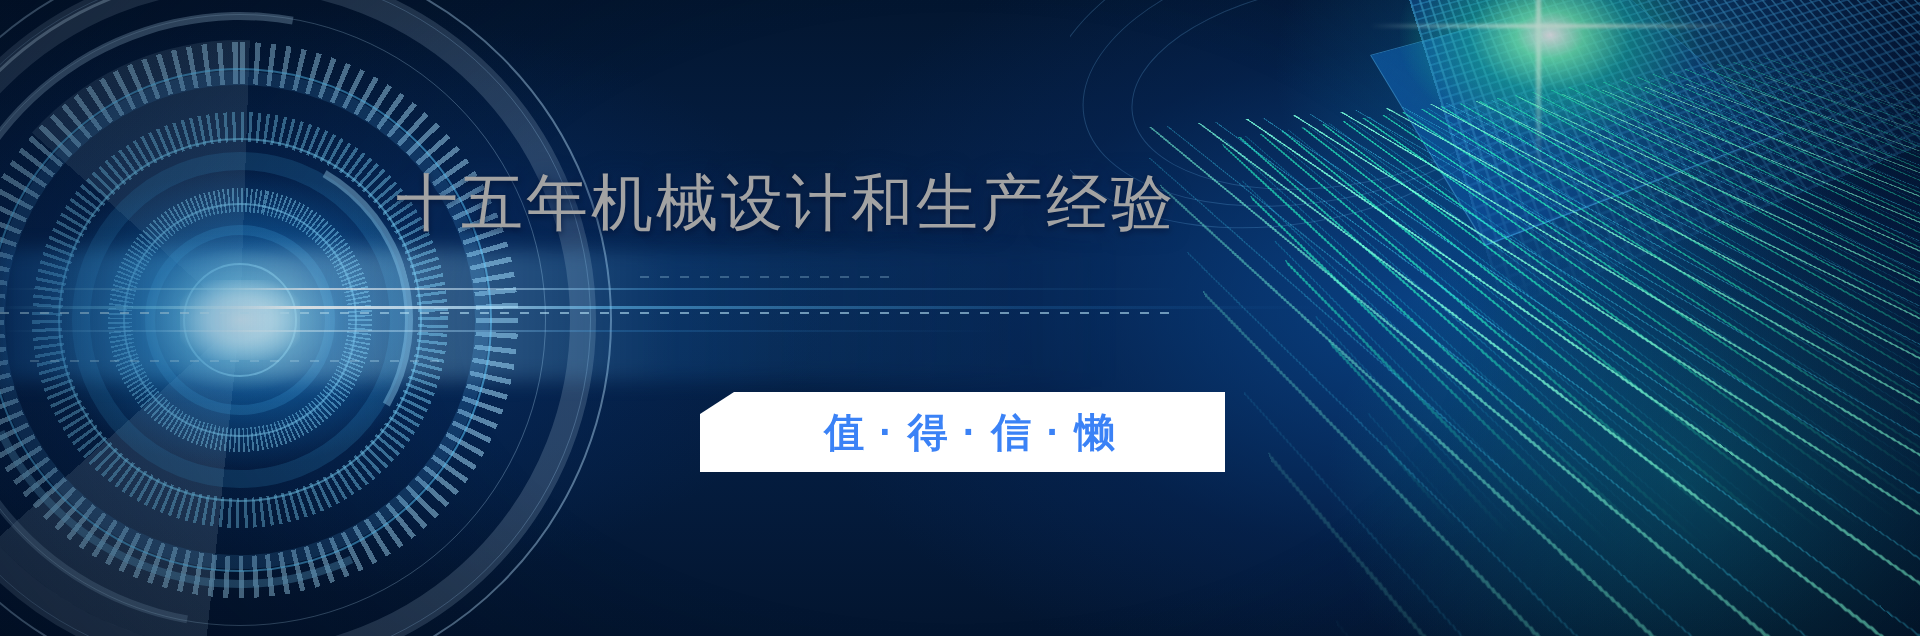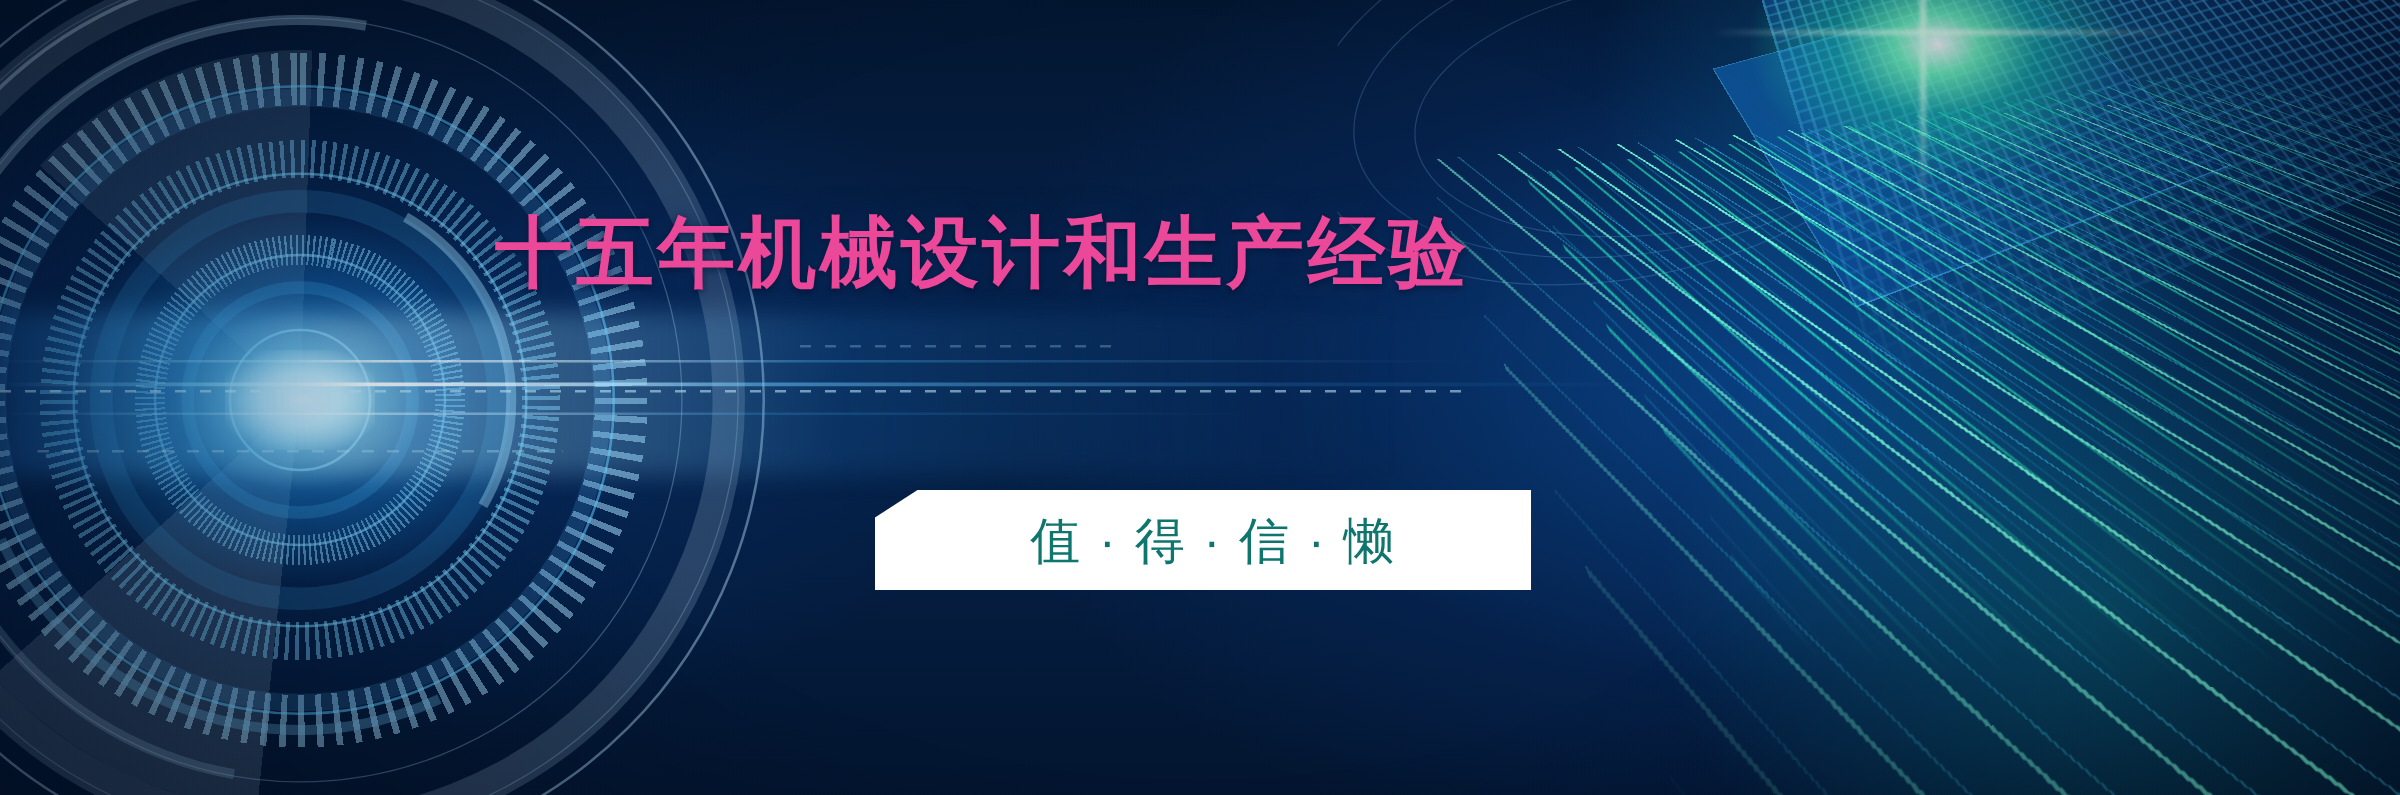--- a/index.html
+++ b/index.html
@@ -138,34 +138,34 @@
   #cb-flare-h{position:absolute;left:300px;top:64px;width:380px;height:4px;
     background:linear-gradient(90deg, rgba(150,255,210,0) 0%, rgba(225,255,240,.9) 48%, rgba(150,255,210,0) 100%);filter:blur(1.5px);}
   .swirl{position:absolute;border-radius:50%;border:1px solid rgba(120,195,250,.22);}
   #sw1{left:-30px;top:-40px;width:520px;height:300px;transform:rotate(-12deg);}
   #sw2{left:10px;top:-10px;width:470px;height:250px;transform:rotate(-10deg);}
   #sw3{left:60px;top:25px;width:400px;height:200px;transform:rotate(-8deg);}
 
   
   #headline{
     position:absolute;left:0;top:172px;width:1572px;text-align:center;
-    color:#ec4899;font-size:62px;font-weight:700;letter-spacing:3px;line-height:1;
+    color:#a3a3a3;font-size:62px;font-weight:400;letter-spacing:3px;line-height:1;
     text-shadow:0 0 22px rgba(10,40,90,.85),0 2px 6px rgba(0,10,30,.6);
     white-space:nowrap;
   }
   
   #subtitle-plate{
     position:absolute;left:700px;top:392px;width:525px;height:80px;
     background:#ffffff;
     clip-path:polygon(34px 0, 100% 0, 100% 100%, 0 100%, 0 22px);
     display:flex;align-items:center;justify-content:center;
     box-shadow:0 6px 22px rgba(0,8,28,.45);
   }
   #subtitle-text{
-    color:#0f766e;font-size:40px;font-weight:400;letter-spacing:2px;white-space:nowrap;
+    color:#3b82f6;font-size:40px;font-weight:700;letter-spacing:2px;white-space:nowrap;
     transform:translateX(8px);
   }
 </style>
 </head>
 <body>
 
 <div id="banner">
 
   <div class="layer" id="bg-base"></div>
 

